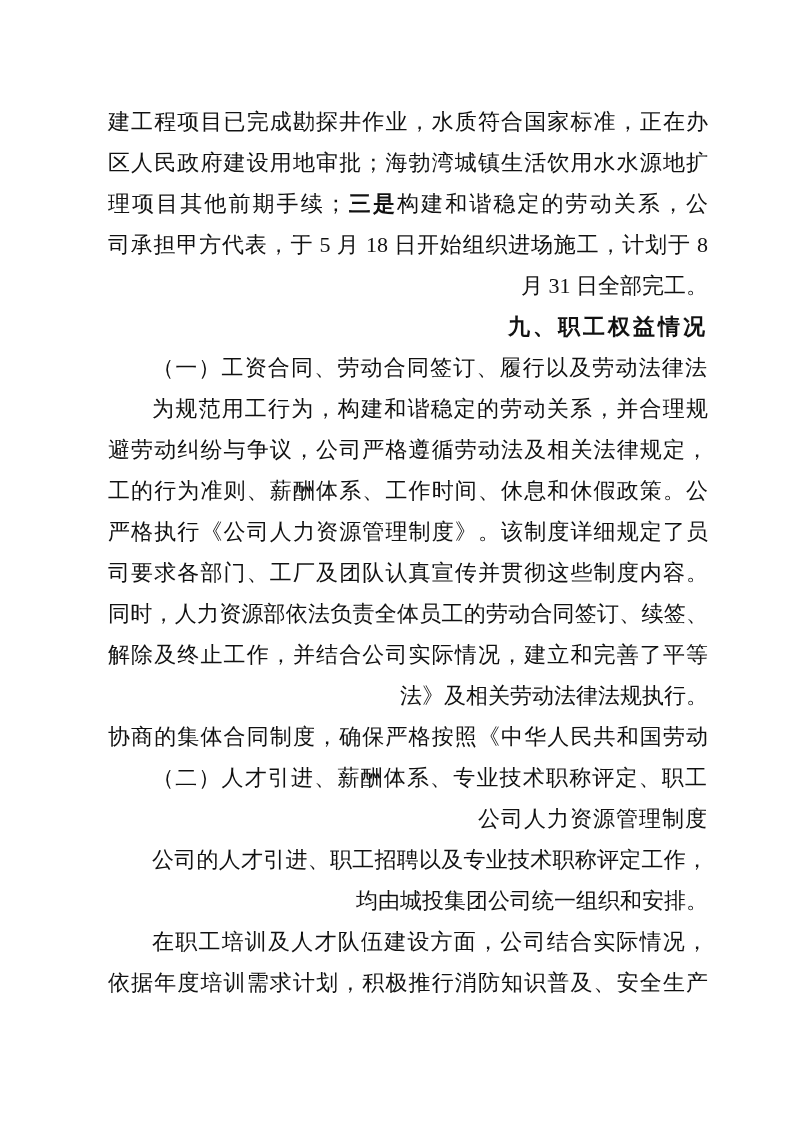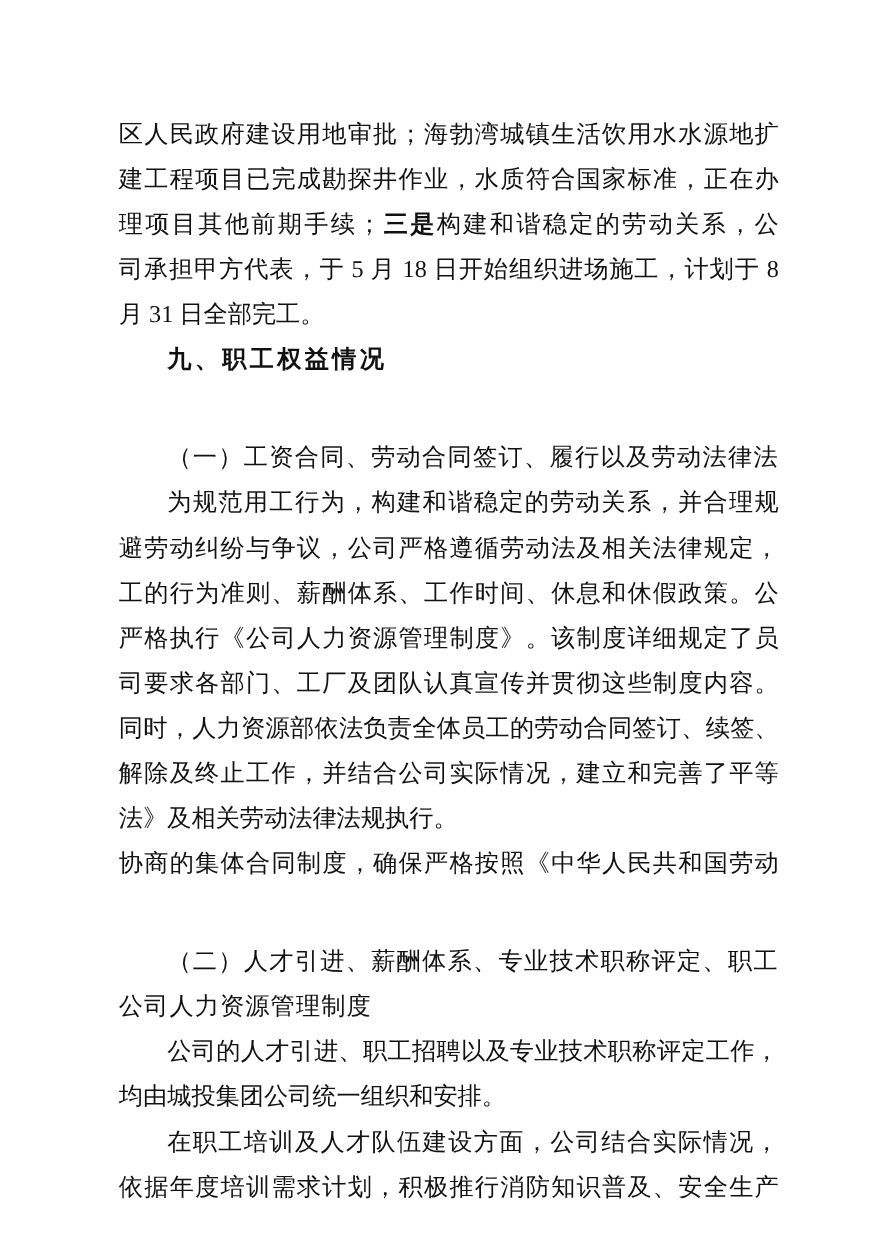--- a/index.html
+++ b/index.html
@@ -22,39 +22,39 @@
   }
   .block { margin: 0; }
   .ln { white-space: nowrap; }
   
   .jf {
     white-space: normal;
     text-align: justify;
     text-align-last: justify;
   }
   
-  .jl { text-align: left; }
+  .jl { text-align: right; }
   
   .ind { text-indent: 2em; }
   .h1 {
     font-weight: bold;
     font-family: Liberation Sans, sans-serif;
     letter-spacing: 3px;
   }
-  .kaiti { letter-spacing: 1px; margin-top: 48px; }
+  .kaiti { letter-spacing: 1px; }
   .bold { font-weight: bold; }
 </style>
 </head>
 <body>
 
 <div class="page">
 
   <div class="block">
+    <div class="ln jf">建工程项目已完成勘探井作业，水质符合国家标准，正在办</div>
     <div class="ln jf">区人民政府建设用地审批；海勃湾城镇生活饮用水水源地扩</div>
-    <div class="ln jf">建工程项目已完成勘探井作业，水质符合国家标准，正在办</div>
     <div class="ln jf">
       <span>理项目其他前期手续；</span><span class="bold">三是</span><span>构建和谐稳定的劳动关系，公</span>
     </div>
     <div class="ln jf">司承担甲方代表，于 5 月 18 日开始组织进场施工，计划于 8</div>
     <div class="ln jl">月 31 日全部完工。</div>
   </div>
 
   <div class="block">
     <div class="ln jl ind h1">九、职工权益情况</div>
   </div>

